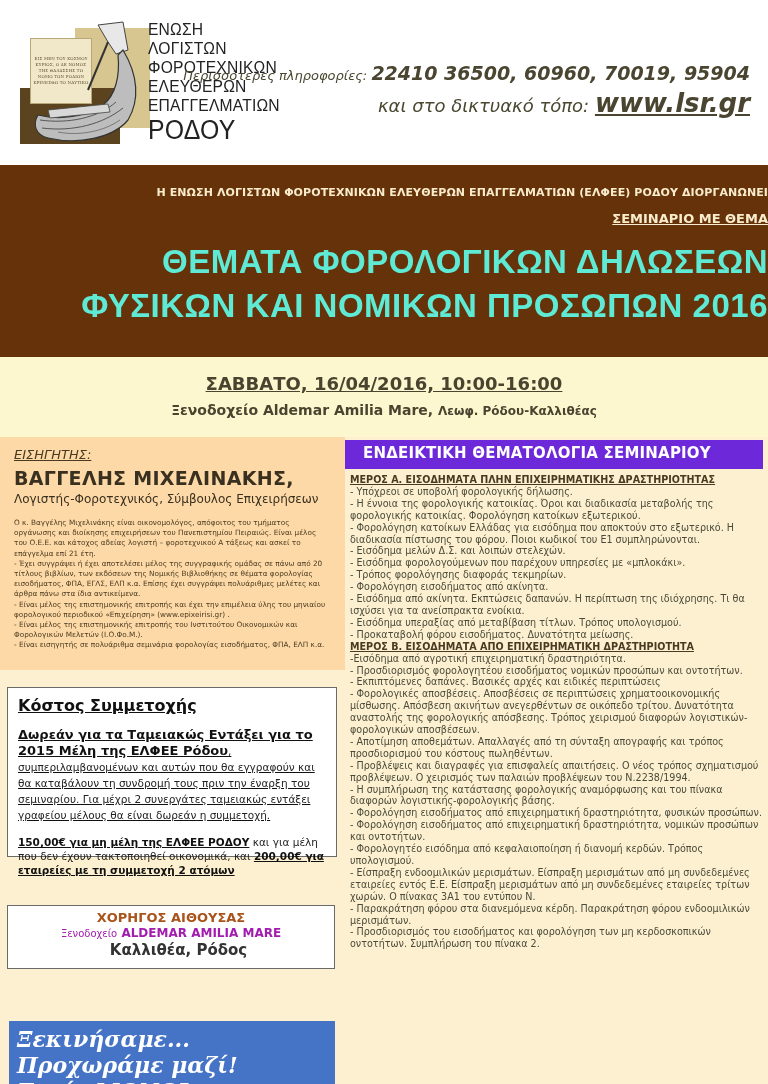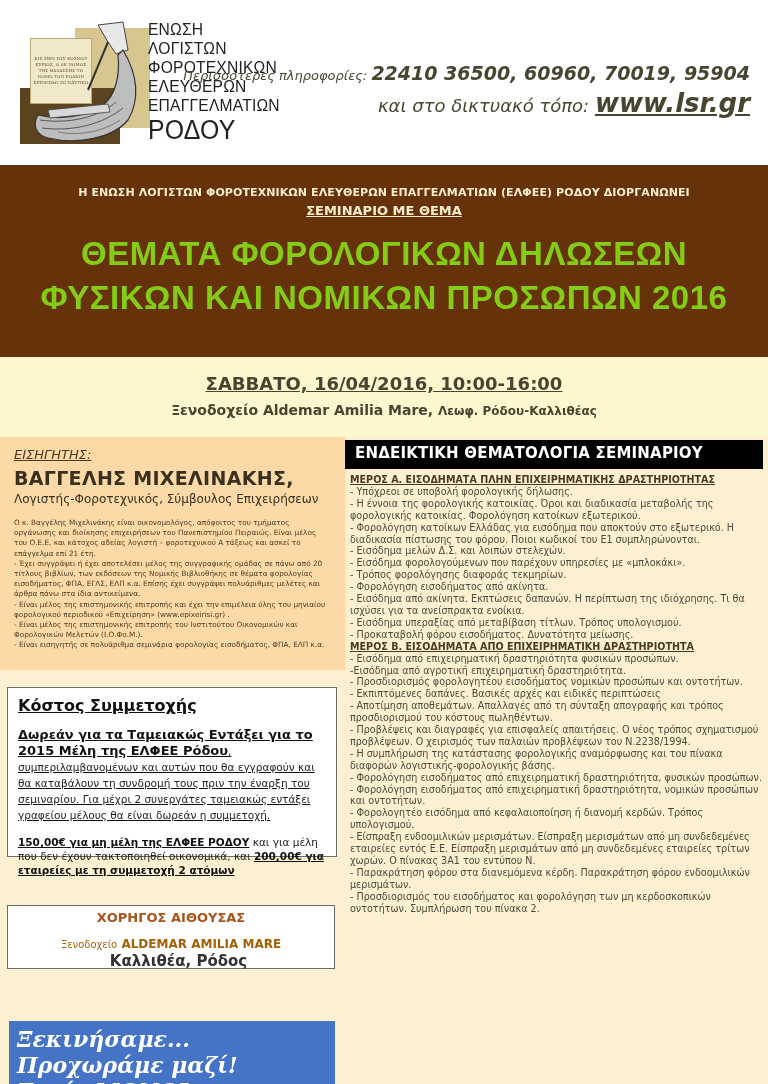--- a/index.html
+++ b/index.html
@@ -16,24 +16,24 @@
   .logo .ship { position: absolute; left: 8px; top: 0; width: 125px; height: 130px; }
   .org-name { position: absolute; left: 148px; top: 20px; font-family: "Liberation Sans Narrow", "Liberation Sans", sans-serif; font-size: 17px; line-height: 19px; color: #222; letter-spacing: 0.2px; transform: scaleX(0.92); transform-origin: left top; }
   .org-name .big { font-size: 27px; line-height: 30px; font-weight: 300; }
   .contact { position: absolute; right: 18px; top: 62px; text-align: right; color: #4a4830; }
   .contact .line1 { font-size: 13px; font-style: italic; }
   .contact .line1 b { font-size: 19px; font-style: italic; font-weight: bold; color: #4a4530; }
   .contact .line2 { font-size: 18px; margin-top: 4px; font-style: italic; }
   .contact .line2 a { font-size: 26px; font-weight: bold; font-style: italic; text-decoration: underline; color: #4a4530; }
 
   
-  .banner { position: absolute; left: 0; top: 165px; width: 768px; height: 192px; background: #663209; text-align: center; color: #fff; }
+  .banner { position: absolute; left: 0; top: 165px; width: 768px; height: 192px; background: #663209; text-align: right; color: #fff; }
   .banner .org-line { margin-top: 21px; font-size: 11px; font-weight: bold; color: #f8eccc; letter-spacing: 0.1px; }
-  .banner .seminar-lbl { margin-top: 4px; font-size: 13px; font-weight: bold; color: #f8eccc; text-decoration: underline; }
-  .banner .title { margin-top: 14px; font-family: "Liberation Sans", sans-serif; font-size: 33px; line-height: 44px; font-weight: bold; letter-spacing: 0.5px; color: #84cc16; }
+  .banner .seminar-lbl { margin-top: 12px; font-size: 13px; font-weight: bold; color: #f8eccc; text-decoration: underline; }
+  .banner .title { margin-top: 14px; font-family: "Liberation Sans", sans-serif; font-size: 33px; line-height: 44px; font-weight: bold; letter-spacing: 0.5px; color: #5eead4; }
 
   
   .date-strip { position: absolute; left: 0; top: 357px; width: 768px; height: 80px; background: #fdf7cf; text-align: center; }
   .date-strip .date { margin-top: 16px; font-size: 18px; font-weight: bold; color: #4a4330; text-decoration: underline; }
   .date-strip .venue { margin-top: 8px; font-size: 14px; font-weight: bold; color: #4a4330; }
   .date-strip .venue .addr { font-size: 12px; }
 
   
   .speaker { position: absolute; left: 0; top: 437px; width: 345px; height: 233px; background: #fcd9a6; padding: 10px 14px; }
   .speaker .lbl { font-size: 13px; font-style: italic; text-decoration: underline; color: #4a3a20; }
@@ -45,30 +45,30 @@
   .left-bg { position: absolute; left: 0; top: 670px; width: 345px; height: 414px; background: #fcf0d0; }
   .cost-box { position: absolute; left: 7px; top: 687px; width: 330px; height: 170px; background: #fff; border: 1px solid #6a6a6a; padding: 8px 10px; }
   .cost-box .h { font-size: 16px; font-weight: bold; text-decoration: underline; color: #111; }
   .cost-box .free { font-size: 13px; font-weight: bold; text-decoration: underline; color: #111; margin-top: 12px; line-height: 16px; }
   .cost-box .free-rest { font-size: 10.5px; color: #222; line-height: 14px; }
   .cost-box .price { font-size: 10.5px; color: #222; line-height: 14px; margin-top: 12px; }
   .cost-box .price b { text-decoration: underline; color: #111; }
 
   .sponsor { position: absolute; left: 7px; top: 905px; width: 328px; height: 64px; background: #fff; border: 1px solid #6a6a6a; text-align: center; padding-top: 4px; }
   .sponsor .h { font-size: 13px; font-weight: bold; color: #a8541a; }
-  .sponsor .hotel { font-size: 12px; font-weight: bold; color: #a16207; margin-top: 12px; }
+  .sponsor .hotel { font-size: 12px; font-weight: bold; color: #a21caf; margin-top: 1px; }
   .sponsor .hotel .pre { font-weight: normal; font-size: 10px; }
   .sponsor .city { font-size: 15px; font-weight: bold; color: #333; margin-top: 1px; padding-left: 15px; }
 
   .slogan { position: absolute; left: 9px; top: 1021px; width: 326px; height: 94px; background: #4573c6; border-bottom: 3px solid #9aa6ba; padding: 5px 8px; }
   .slogan div { font-family: "DejaVu Serif", serif; font-style: italic; font-weight: bold; font-size: 22px; line-height: 26px; color: #fff; }
 
   
   .right-bg { position: absolute; left: 345px; top: 437px; width: 423px; height: 647px; background: #fcf0d0; }
-  .topics-h { position: absolute; left: 345px; top: 440px; width: 418px; height: 29px; background: #000000; color: #fff; font-size: 15px; font-weight: bold; padding: 4px 10px; letter-spacing: 0.2px; }
+  .topics-h { position: absolute; left: 345px; top: 440px; width: 418px; height: 29px; background: #6d28d9; color: #fff; font-size: 15px; font-weight: bold; padding: 4px 18px; letter-spacing: 0.2px; }
   .topics { position: absolute; left: 350px; top: 474px; width: 414px; font-size: 9.6px; line-height: 11.9px; color: #4a4a3a; }
   .topics .part { font-weight: bold; text-decoration: underline; color: #4a3a20; }
   .topics p { margin: 0; }
 </style>
 </head>
 <body>
 
 <div class="header">
   <div class="logo">
     <div class="sq-light"></div>
@@ -175,24 +175,24 @@
       <p>- Εισόδημα μελών Δ.Σ. και λοιπών στελεχών.</p>
       <p>- Εισόδημα φορολογούμενων που παρέχουν υπηρεσίες με «μπλοκάκι».</p>
       <p>- Τρόπος φορολόγησης διαφοράς τεκμηρίων.</p>
       <p>- Φορολόγηση εισοδήματος από ακίνητα.</p>
       <p>- Εισόδημα από ακίνητα. Εκπτώσεις δαπανών. Η περίπτωση της ιδιόχρησης. Τι θα ισχύσει για τα ανείσπρακτα ενοίκια.</p>
       <p>- Εισόδημα υπεραξίας από μεταβίβαση τίτλων. Τρόπος υπολογισμού.</p>
       <p>- Προκαταβολή φόρου εισοδήματος. Δυνατότητα μείωσης.</p>
     </div>
   <div class="part">ΜΕΡΟΣ Β. ΕΙΣΟΔΗΜΑΤΑ ΑΠΟ ΕΠΙΧΕΙΡΗΜΑΤΙΚΗ ΔΡΑΣΤΗΡΙΟΤΗΤΑ</div>
   <div id="part-b">
-      <p>- Εισόδημα από επιχειρηματική δραστηριότητα φυσικών προσώπων.</p>
       <p>-Εισόδημα από αγροτική επιχειρηματική δραστηριότητα.</p>
       <p>- Προσδιορισμός φορολογητέου εισοδήματος νομικών προσώπων και οντοτήτων.</p>
       <p>- Εκπιπτόμενες δαπάνες. Βασικές αρχές και ειδικές περιπτώσεις</p>
+      <p>- Φορολογικές αποσβέσεις. Αποσβέσεις σε περιπτώσεις χρηματοοικονομικής μίσθωσης. Απόσβεση ακινήτων ανεγερθέντων σε οικόπεδο τρίτου. Δυνατότητα αναστολής της φορολογικής απόσβεσης. Τρόπος χειρισμού διαφορών λογιστικών-φορολογικών αποσβέσεων.</p>
       <p>- Αποτίμηση αποθεμάτων. Απαλλαγές από τη σύνταξη απογραφής και τρόπος προσδιορισμού του κόστους πωληθέντων.</p>
       <p>- Προβλέψεις και διαγραφές για επισφαλείς απαιτήσεις. Ο νέος τρόπος σχηματισμού προβλέψεων. Ο χειρισμός των παλαιών προβλέψεων του Ν.2238/1994.</p>
       <p>- Η συμπλήρωση της κατάστασης φορολογικής αναμόρφωσης και του πίνακα διαφορών λογιστικής-φορολογικής βάσης.</p>
       <p>- Φορολόγηση εισοδήματος από επιχειρηματική δραστηριότητα, φυσικών προσώπων.</p>
       <p>- Φορολόγηση εισοδήματος από επιχειρηματική δραστηριότητα, νομικών προσώπων και οντοτήτων.</p>
       <p>- Φορολογητέο εισόδημα από κεφαλαιοποίηση ή διανομή κερδών. Τρόπος υπολογισμού.</p>
       <p>- Είσπραξη ενδοομιλικών μερισμάτων. Είσπραξη μερισμάτων από μη συνδεδεμένες εταιρείες εντός Ε.Ε. Είσπραξη μερισμάτων από μη συνδεδεμένες εταιρείες τρίτων χωρών. Ο πίνακας 3Α1 του εντύπου Ν.</p>
       <p>- Παρακράτηση φόρου στα διανεμόμενα κέρδη. Παρακράτηση φόρου ενδοομιλικών μερισμάτων.</p>
       <p>- Προσδιορισμός του εισοδήματος και φορολόγηση των μη κερδοσκοπικών οντοτήτων. Συμπλήρωση του πίνακα 2.</p>
     </div>

